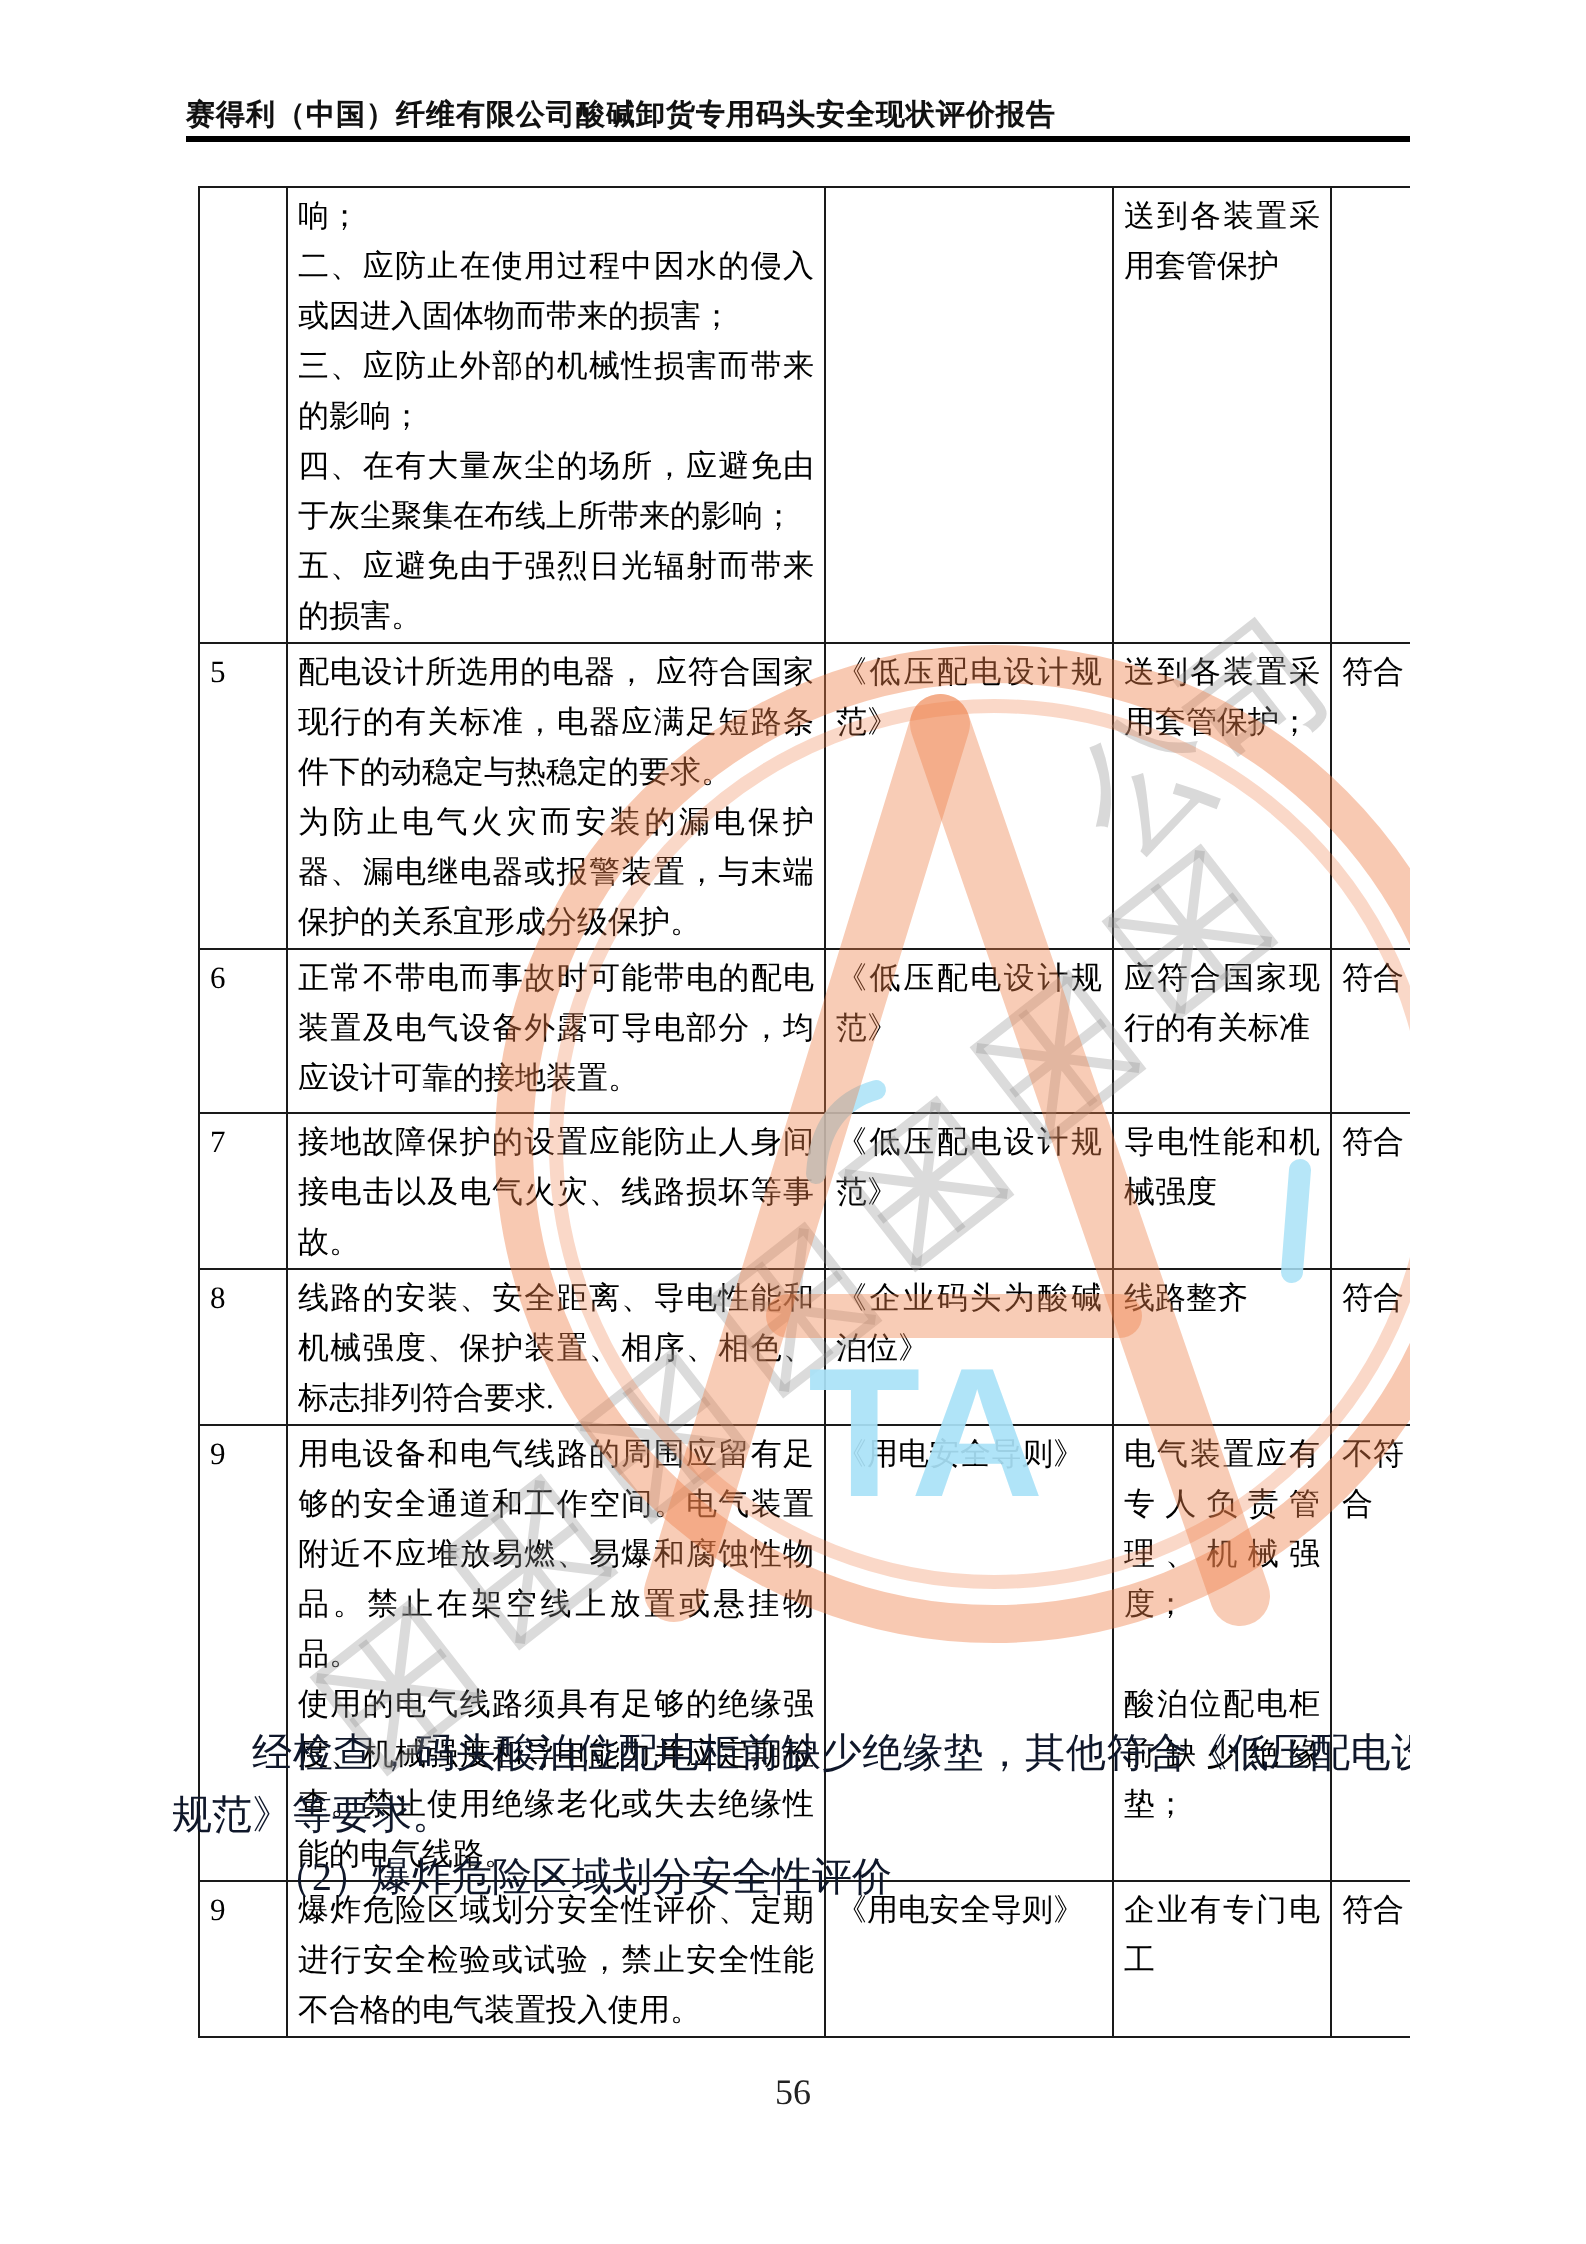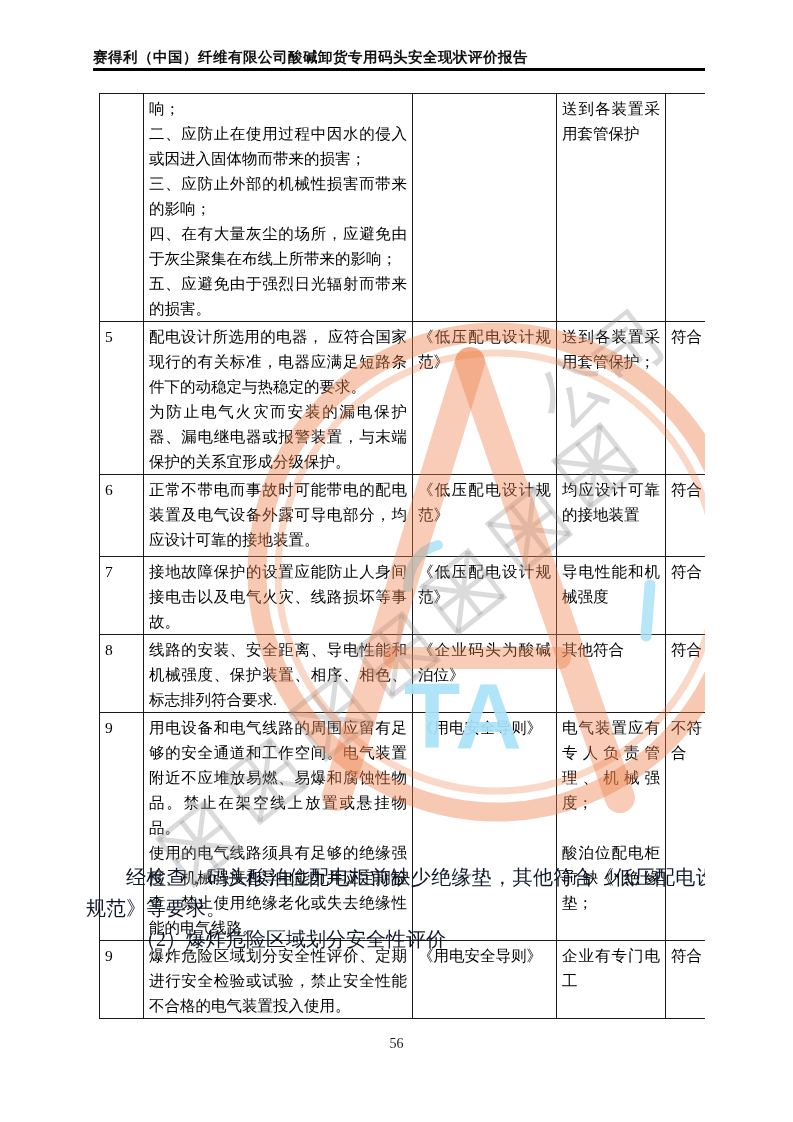--- a/index.html
+++ b/index.html
@@ -50,21 +50,21 @@
     position:absolute; left:86px; top:862px; width:650px;
     font-size:20px; line-height:31px; text-align:justify;
     color:#0f172a;
     font-family:Liberation Serif, serif;
   }
   .bodytext p.ind  { text-indent:2em; }
   .bodytext p.ind2 { text-indent:2.5em; }
   
   .pageno {
     position:absolute; left:0; top:1036px; width:793px;
-    text-align:center; font-size:14px; color:#222;
+    text-align:center; font-size:18px; color:#222;
   }
   
   .wm { position:absolute; left:0; top:0; width:793px; height:1122px;
         pointer-events:none; z-index:5; }
 </style>
 </head>
 <body>
 
 <div class="page">
 
@@ -98,35 +98,35 @@
         <td class="c-txt">配电设计所选用的电器， 应符合国家现行的有关标准，电器应满足短路条件下的动稳定与热稳定的要求。
 为防止电气火灾而安装的漏电保护器、漏电继电器或报警装置，与末端保护的关系宜形成分级保护。</td>
         <td class="c-txt">《低压配电设计规范》</td>
         <td class="c-txt">送到各装置采用套管保护；</td>
         <td>符合</td>
       </tr>
       <tr class="h2">
         <td class="c-no">6</td>
         <td class="c-txt">正常不带电而事故时可能带电的配电装置及电气设备外露可导电部分，均应设计可靠的接地装置。</td>
         <td class="c-txt">《低压配电设计规范》</td>
-        <td class="c-txt">均应设计可靠的接地装置</td>
+        <td class="c-txt">应符合国家现行的有关标准</td>
         <td>符合</td>
       </tr>
       <tr class="h3">
         <td class="c-no">7</td>
         <td class="c-txt">接地故障保护的设置应能防止人身间接电击以及电气火灾、线路损坏等事故。</td>
         <td class="c-txt">《低压配电设计规范》</td>
         <td class="c-txt">导电性能和机械强度</td>
         <td>符合</td>
       </tr>
       <tr class="h4">
         <td class="c-no">8</td>
         <td class="c-txt">线路的安装、安全距离、导电性能和机械强度、保护装置、相序、相色、标志排列符合要求.</td>
         <td class="c-txt">《企业码头为酸碱泊位》</td>
-        <td class="c-txt">其他符合</td>
+        <td class="c-txt">线路整齐</td>
         <td>符合</td>
       </tr>
       <tr class="h5 lh-t">
         <td class="c-no">9</td>
         <td class="c-txt">用电设备和电气线路的周围应留有足够的安全通道和工作空间。电气装置附近不应堆放易燃、易爆和腐蚀性物品。禁止在架空线上放置或悬挂物品。
 使用的电气线路须具有足够的绝缘强度、机械强度和导电能力并应定期检查。禁止使用绝缘老化或失去绝缘性能的电气线路。</td>
         <td class="c-txt">《用电安全导则》</td>
         <td class="c-txt">电气装置应有专人负责管理、机械强度；
 
 酸泊位配电柜前缺少绝缘垫；</td>

